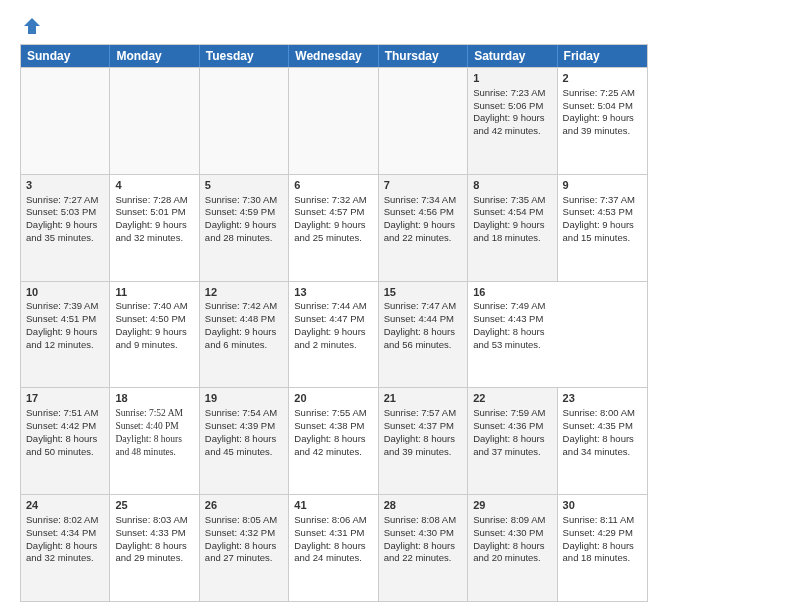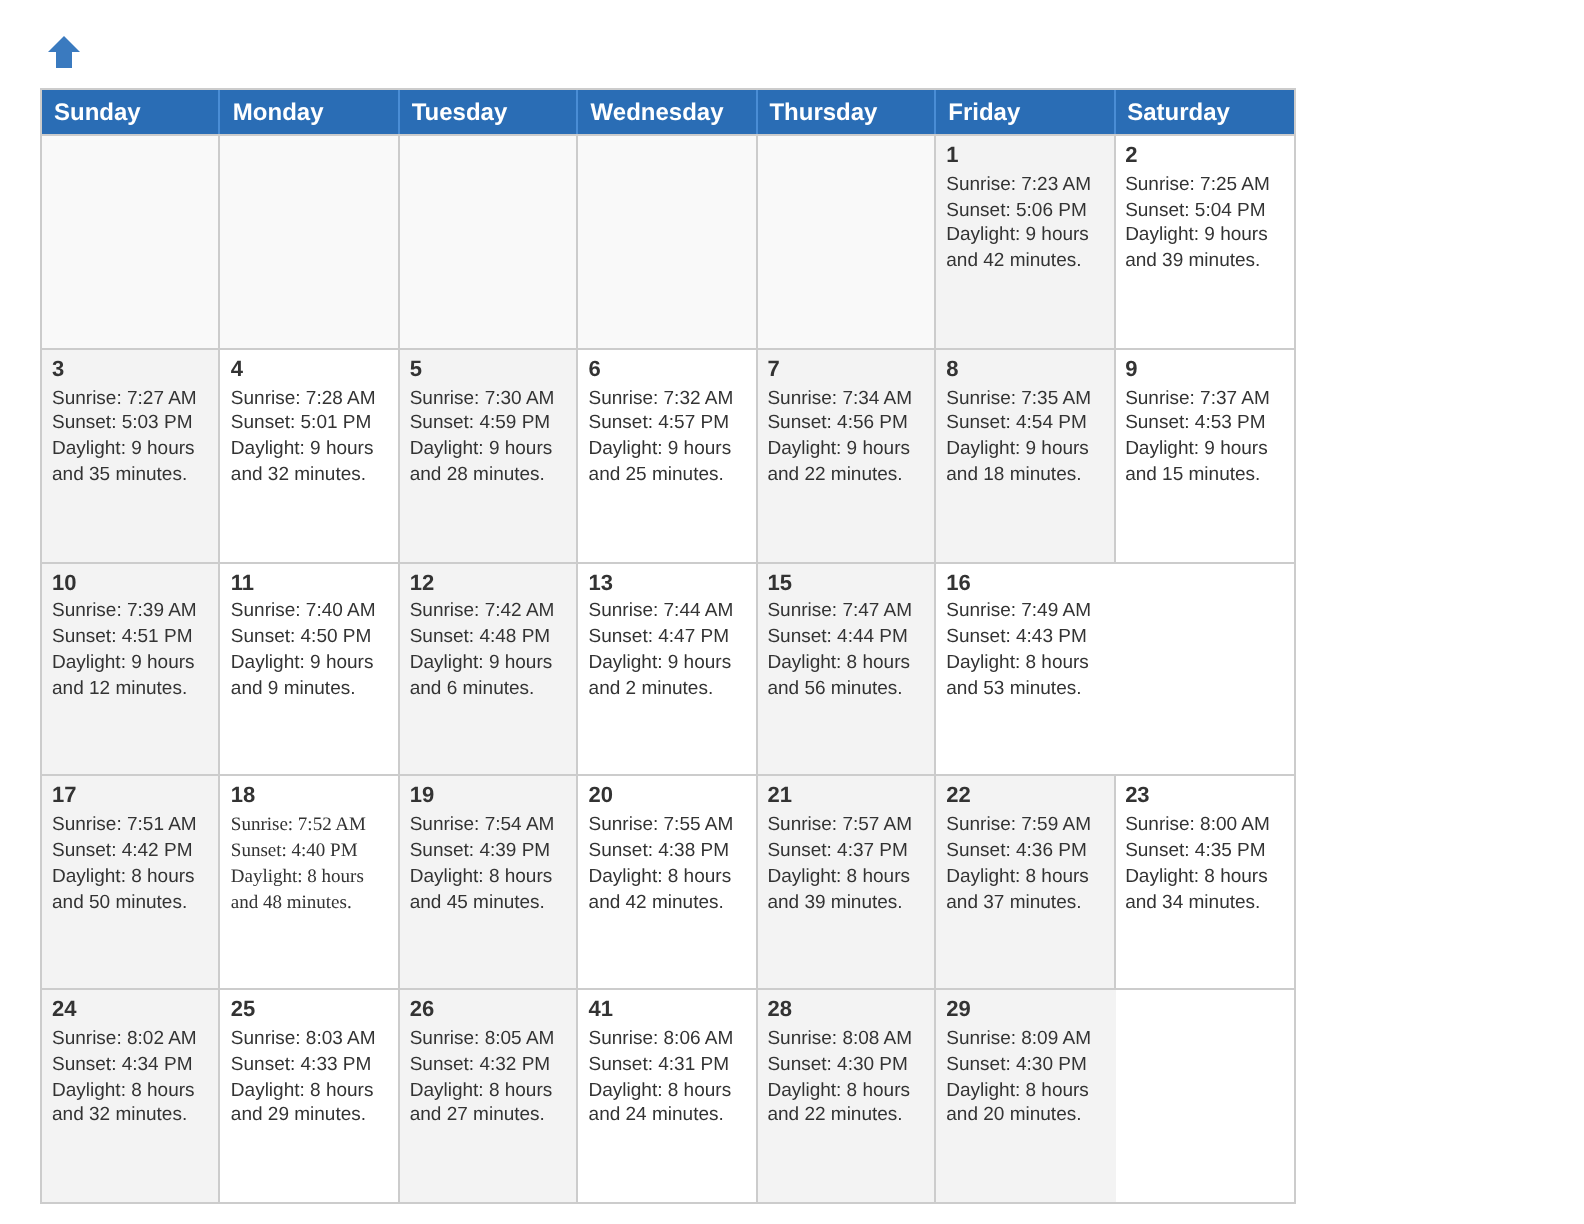--- a/index.html
+++ b/index.html
@@ -129,22 +129,22 @@
     </div>
   </div>
 
   <div class="calendar">
     <div class="cal-header">
     <div class="cal-header-cell">Sunday</div>
         <div class="cal-header-cell">Monday</div>
         <div class="cal-header-cell">Tuesday</div>
         <div class="cal-header-cell">Wednesday</div>
         <div class="cal-header-cell">Thursday</div>
+        <div class="cal-header-cell">Saturday</div>
         <div class="cal-header-cell">Friday</div>
-        <div class="cal-header-cell">Saturday</div>
       </div>
     <div class="cal-body">
     <div class="cal-row">
           <div class="cal-cell empty"></div>
           <div class="cal-cell empty"></div>
           <div class="cal-cell empty"></div>
           <div class="cal-cell empty"></div>
           <div class="cal-cell empty"></div>
           <div class="cal-cell shaded"><span class="day-num">1</span><span style="white-space: pre-line;">Sunrise: 7:23 AM
 Sunset: 5:06 PM
@@ -231,16 +231,19 @@
 Daylight: 8 hours and 27 minutes.</span></div>
           <div class="cal-cell"><span class="day-num">41</span><span style="white-space: pre-line;">Sunrise: 8:06 AM
 Sunset: 4:31 PM
 Daylight: 8 hours and 24 minutes.</span></div>
           <div class="cal-cell shaded"><span class="day-num">28</span><span style="white-space: pre-line;">Sunrise: 8:08 AM
 Sunset: 4:30 PM
 Daylight: 8 hours and 22 minutes.</span></div>
           <div class="cal-cell shaded"><span class="day-num">29</span><span style="white-space: pre-line; margin-top: 16px;">Sunrise: 8:09 AM
 Sunset: 4:30 PM
 Daylight: 8 hours and 20 minutes.</span></div>
+          <div class="cal-cell"><span class="day-num">30</span><span style="white-space: pre-line;">Sunrise: 8:11 AM
+Sunset: 4:29 PM
+Daylight: 8 hours and 18 minutes.</span></div>
         </div>
       </div>
   </div>
 </div>
 
 </body></html>

